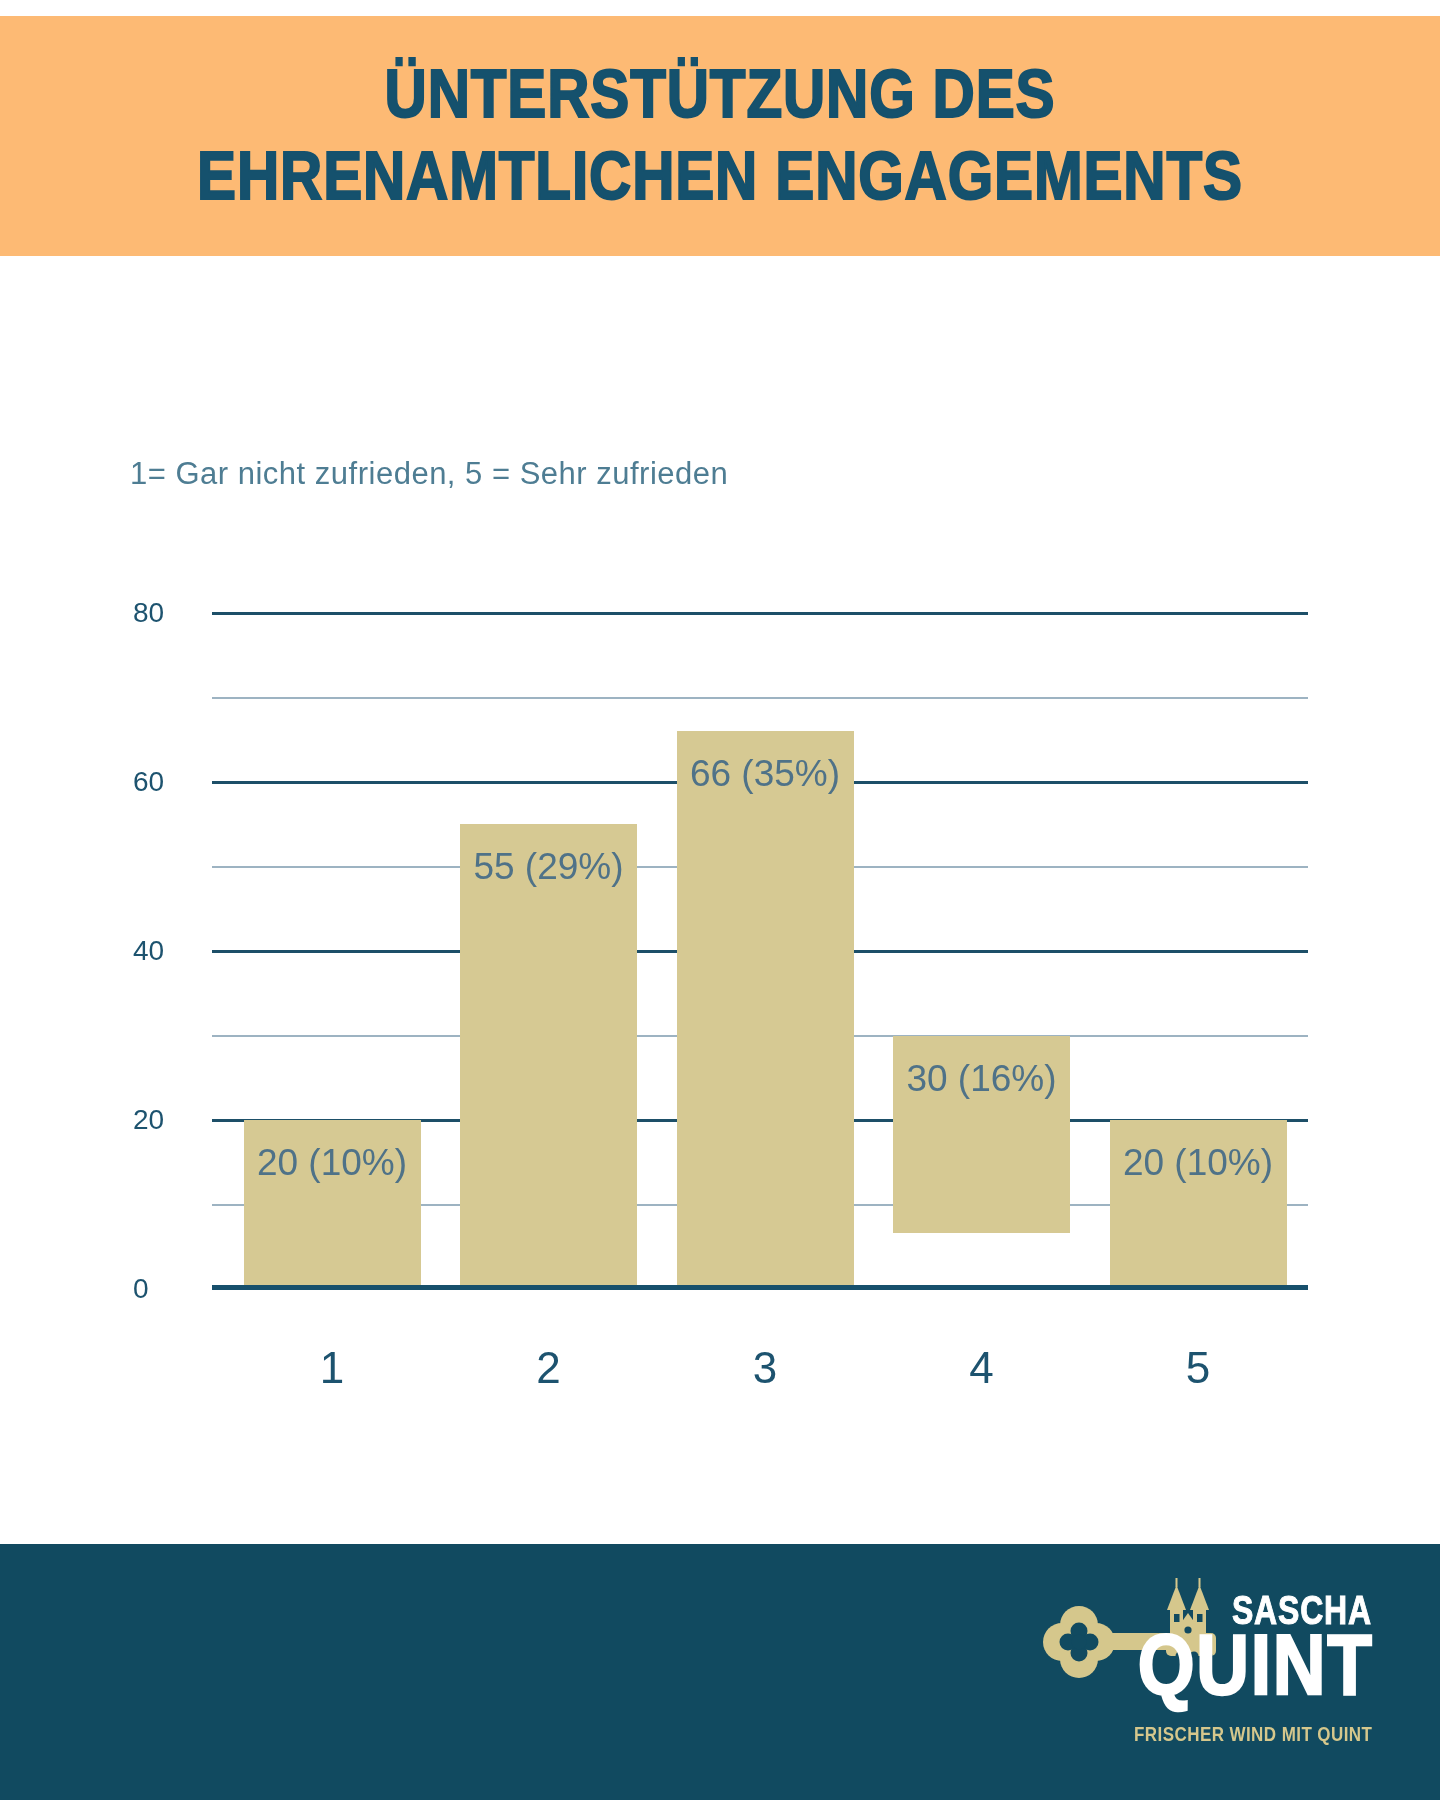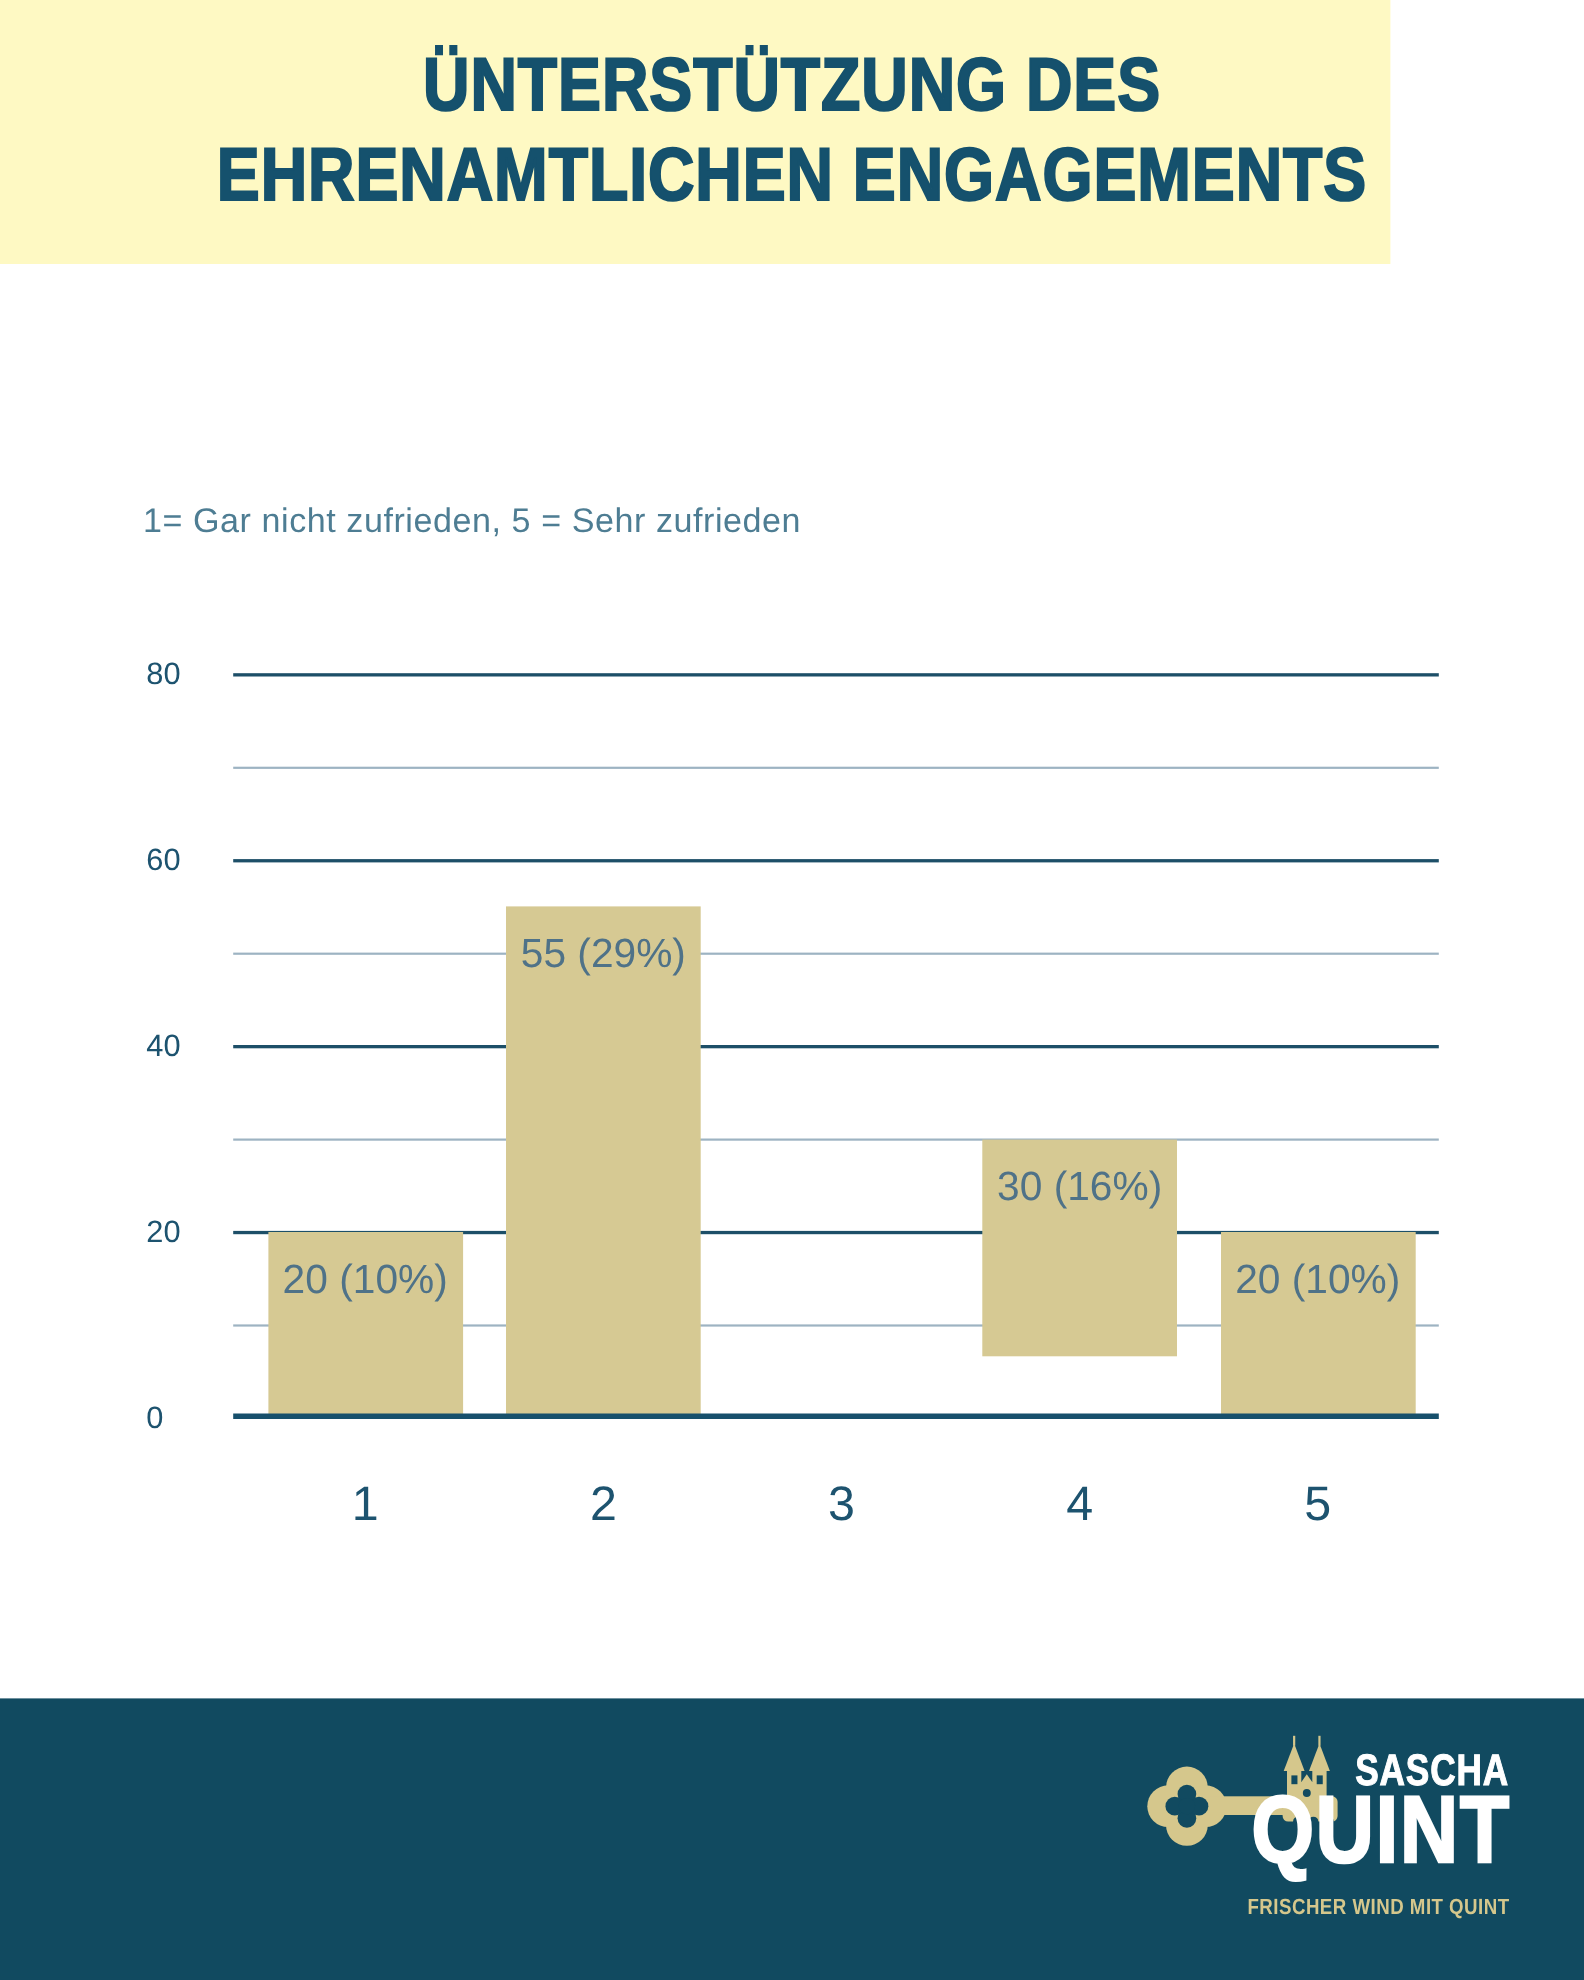--- a/index.html
+++ b/index.html
@@ -1,20 +1,20 @@
 <!DOCTYPE html>
 <html><head>
 <meta charset="utf-8">
 <style>
   html,body{margin:0;padding:0;}
   body{font-family:"Liberation Sans", sans-serif; background:#ffffff;}
   .page{position:relative; width:1440px; height:1800px; background:#ffffff; overflow:hidden;}
 
   
-  .header-band{position:absolute; left:0; top:0; width:1264px; height:240px; background:#fef9c3;}
+  .header-band{position:absolute; left:0; top:16px; width:1440px; height:240px; background:#fdba74;}
   .header-title{position:absolute; left:0; top:36px; width:1440px; margin:0;
     color:#15516d; text-align:center; font-weight:900; font-size:68px; line-height:82px;
     letter-spacing:1px; transform:scaleX(0.86); transform-origin:50% 50%;
     -webkit-text-stroke:2px #15516d;}
   .header-title .tline{display:block;}
 
   
   .scale-note{position:absolute; left:130px; top:448px; font-size:31px; line-height:52px;
     color:#4e7d93; letter-spacing:0.5px;}
 
@@ -68,20 +68,23 @@
       <div class="gridline major" style="top: -1.5px;"></div>
       <div class="gridline major" style="top: 167.5px;"></div>
       <div class="gridline major" style="top: 336.5px;"></div>
       <div class="gridline major" style="top: 505.5px;"></div>
       <div class="gridline baseline" style="top: 672px;"></div>
       <div class="bar" style="left: 31.5px; width: 177px; top: 507px; height: 169px;">
         <div class="bar-value-label">20 (10%)</div>
       </div>
       <div class="bar" style="left: 248px; width: 177px; top: 211.25px; height: 464.75px;">
         <div class="bar-value-label">55 (29%)</div>
+      </div>
+      <div class="bar" style="left: 464.5px; width: 177px; top: 118.3px; height: 557.7px;">
+        <div class="bar-value-label">66 (35%)</div>
       </div>
       <div class="bar" style="left: 681px; width: 177px; top: 422.5px; height: 197px;">
         <div class="bar-value-label">30 (16%)</div>
       </div>
       <div class="bar" style="left: 897.5px; width: 177px; top: 507px; height: 169px;">
         <div class="bar-value-label">20 (10%)</div>
       </div>
     </div>
   <div id="yticks">
       <div class="y-tick-label" style="top: 587px;">80</div>

